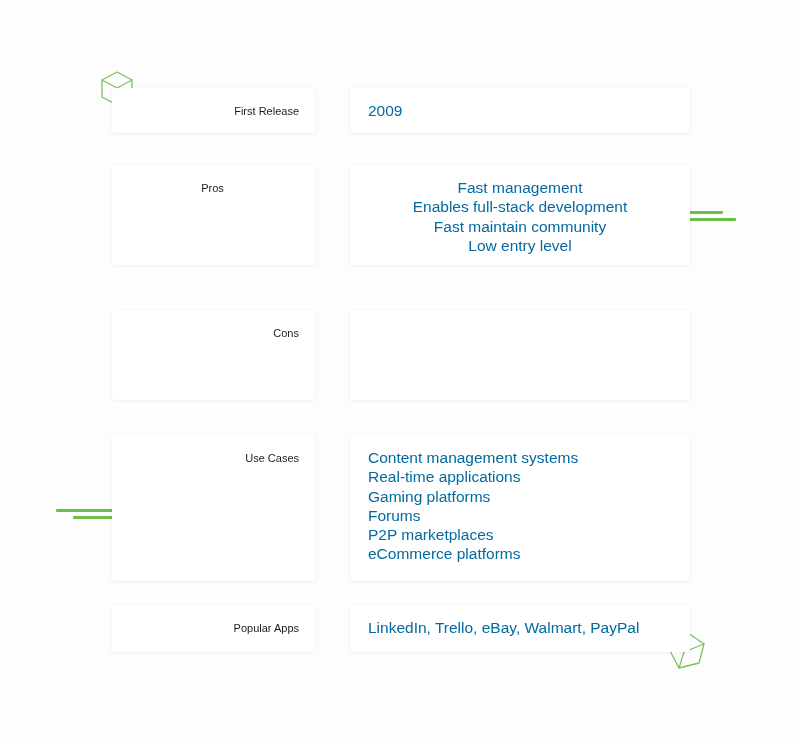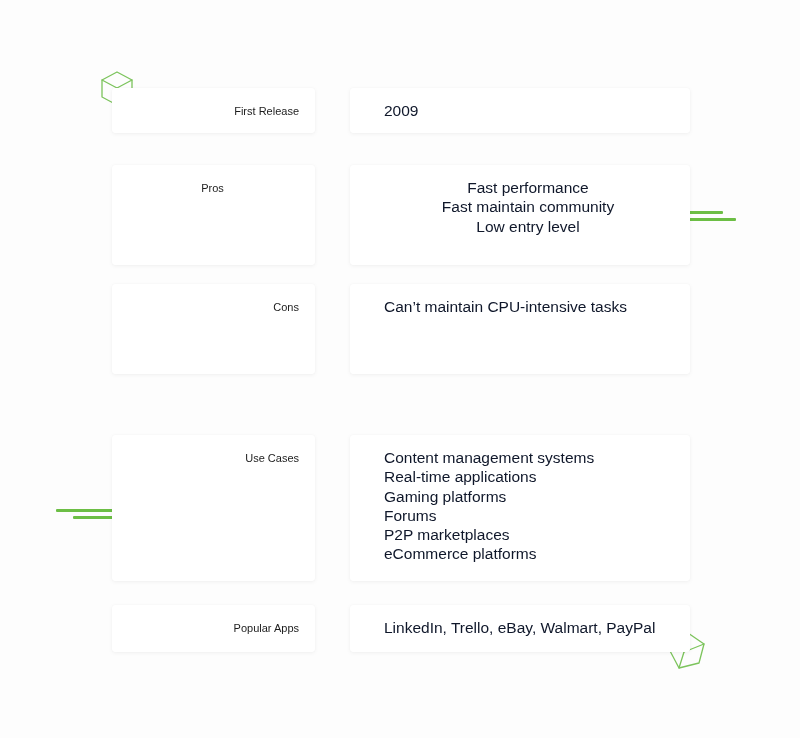--- a/index.html
+++ b/index.html
@@ -51,38 +51,37 @@
   .label-text {
     font-size: 11px;
     line-height: 19px;
     color: #1c1c1c;
     white-space: nowrap;
   }
 
   .value-text {
     font-size: 15.5px;
     line-height: 19.3px;
-    color: #0f172a;
-    margin-left: 16px;
+    color: #0369a1;
   }
 
   .value-line {
     display: block;
     white-space: nowrap;
   }
 
   
   .row-first-release .label-card,
   .row-first-release .value-card { top: 88px; height: 45px; }
 
   .row-pros .label-card,
   .row-pros .value-card { top: 165px; height: 100px; text-align: center; }
 
   .row-cons .label-card,
-  .row-cons .value-card { top: 284px; height: 90px; }
+  .row-cons .value-card { top: 310px; height: 90px; }
 
   .row-usecases .label-card,
   .row-usecases .value-card { top: 435px; height: 146px; }
 
   .row-apps .label-card,
   .row-apps .value-card { top: 605px; height: 47px; }
 
   
   .deco {
     position: absolute;
@@ -167,34 +166,34 @@
       </div>
     </div>
   </div>
 
   <div class="row row-pros">
     <div class="card label-card">
       <span class="label-text">Pros</span>
     </div>
     <div class="card value-card">
       <div class="value-text">
-        <span class="value-line">Fast performance</span>
+        <span class="value-line">Fast management</span>
+        <span class="value-line">Enables full-stack development</span>
         <span class="value-line">Fast maintain community</span>
         <span class="value-line">Low entry level</span>
       </div>
     </div>
   </div>
 
   <div class="row row-cons">
     <div class="card label-card">
       <span class="label-text">Cons</span>
     </div>
     <div class="card value-card">
       <div class="value-text">
-        <span class="value-line">Can’t maintain CPU-intensive tasks</span>
       </div>
     </div>
   </div>
 
   <div class="row row-usecases">
     <div class="card label-card">
       <span class="label-text">Use Cases</span>
     </div>
     <div class="card value-card">
       <div class="value-text">

